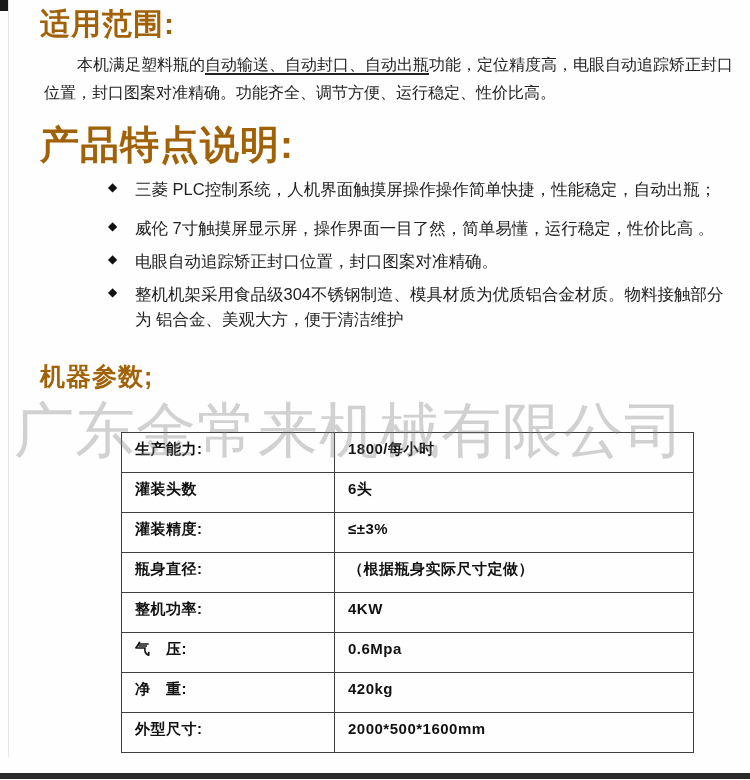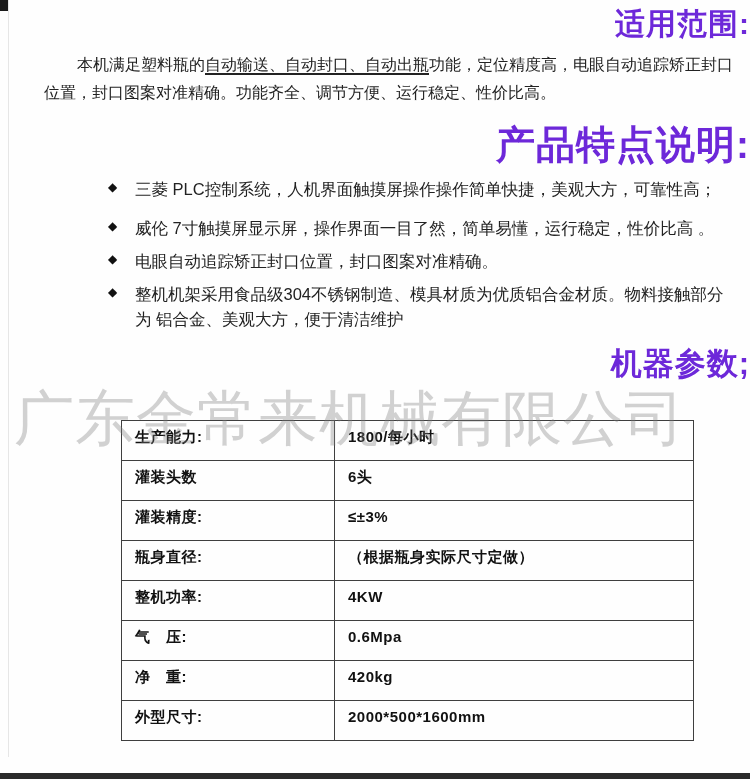--- a/index.html
+++ b/index.html
@@ -18,28 +18,27 @@
     width: 9px; height: 11px; background: #1a1a1a;
   }
   .left-edge-line {
     position: absolute; left: 8px; top: 0;
     width: 1px; height: 97%; background: #e6e6e6;
   }
   h1.sec-title {
     font-size: 30px;
     line-height: 40px;
     font-weight: 900;
-    color: #6d28d9;
+    color: #a16207;
     letter-spacing: 1px;
-    padding-left: 19px;
-    text-align: right;
+    padding-left: 40px;
   }
   h1.t-scope    { padding-top: 4px; }
   h1.t-features { margin-top: 18px; font-size: 39px; }
-  h1.t-params   { margin-top: 12px; font-size: 31px; }
+  h1.t-params   { margin-top: 24px; font-size: 25px; }
   .intro {
     margin: 7px 0 0 44px;
     width: 696px;
     font-size: 16px;
     line-height: 28px;
     text-indent: 33px;
     color: #222;
     word-break: break-all;
   }
   .intro .u {
@@ -128,21 +127,21 @@
 
   <h1 class="sec-title t-scope">适用范围:</h1>
 
   <p class="intro"><span>本机满足塑料瓶的</span><span class="u">自动输送、自动封口、自动出瓶</span><span>功能，定位精度高，电眼自动追踪矫正封口位置，封口图案对准精确。功能齐全、调节方便、运行稳定、性价比高。</span></p>
 
   <h1 class="sec-title t-features">产品特点说明:</h1>
 
   <ul class="features">
     <li class="first">
       <span class="dia">◆</span>
-      <span class="ftext">三菱 PLC控制系统，人机界面触摸屏操作操作简单快捷，美观大方，可靠性高；</span>
+      <span class="ftext">三菱 PLC控制系统，人机界面触摸屏操作操作简单快捷，性能稳定，自动出瓶；</span>
     </li>
     <li>
       <span class="dia">◆</span>
       <span class="ftext">威伦 7寸触摸屏显示屏，操作界面一目了然，简单易懂，运行稳定，性价比高 。</span>
     </li>
     <li>
       <span class="dia">◆</span>
       <span class="ftext">电眼自动追踪矫正封口位置，封口图案对准精确。</span>
     </li>
     <li>

